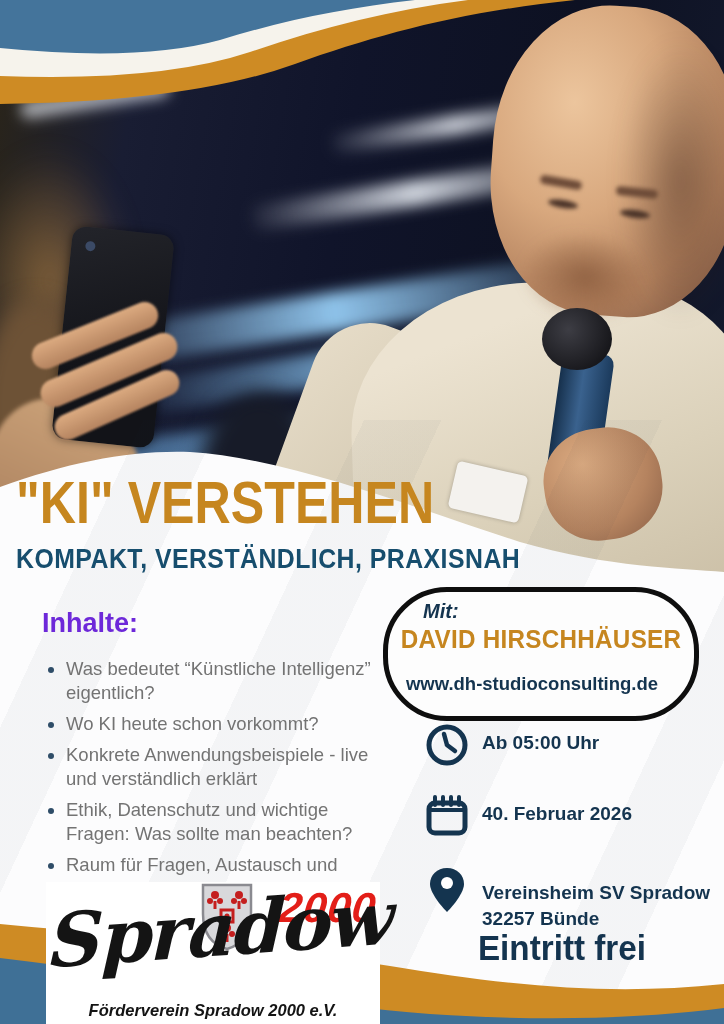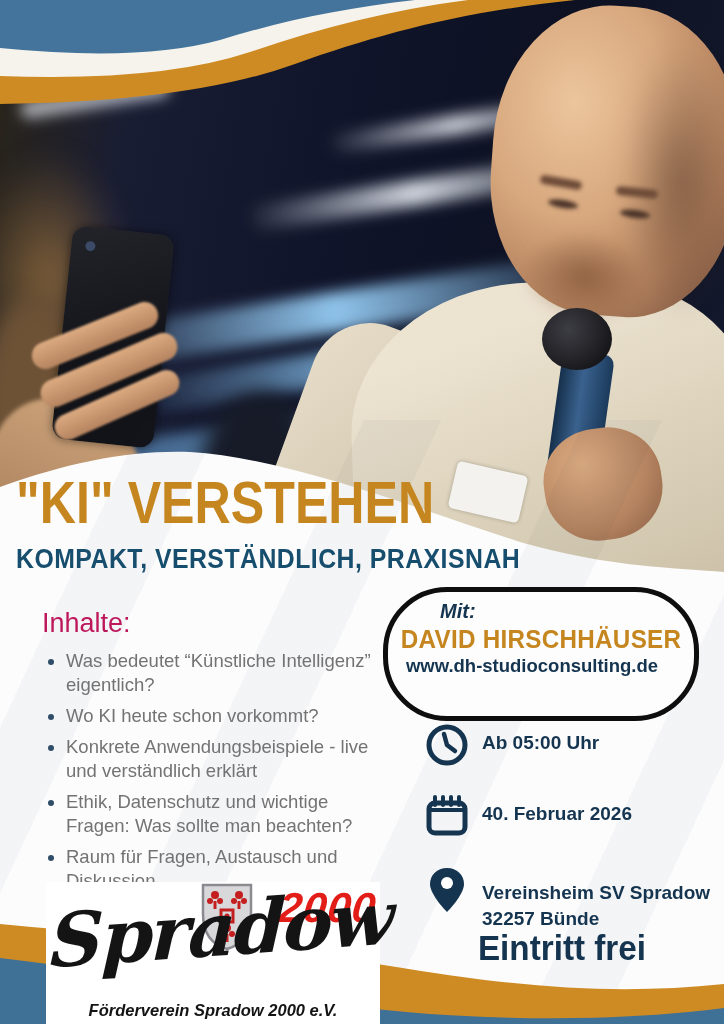--- a/index.html
+++ b/index.html
@@ -61,31 +61,31 @@
   .blob-curve{position:absolute;left:0;top:440px;z-index:9;}
   
   .body-bg{position:absolute;left:0;top:600px;width:724px;height:424px;background:#fcfcfd;z-index:9;}
   .sheen{position:absolute;left:0;top:420px;width:724px;height:604px;z-index:10;pointer-events:none;
     background:repeating-linear-gradient(115deg,rgba(0,0,0,0) 0 130px,rgba(20,40,60,.035) 130px 200px);}
   .headline{position:absolute;left:16px;top:468px;z-index:12;color:#c6861f;font-weight:bold;
     font-size:57px;letter-spacing:0px;transform:scale(.88,1.04);transform-origin:left top;white-space:nowrap;}
   .subheadline{position:absolute;left:16px;top:544px;z-index:12;color:#174e6e;font-weight:bold;
     font-size:27px;transform:scaleX(.92);transform-origin:left top;white-space:nowrap;letter-spacing:.5px;}
   .contents-block{position:absolute;left:42px;top:608px;width:350px;z-index:12;}
-  .contents-heading{color:#be185d;font-size:27px;font-weight:normal;margin:0 0 10px 0;}
+  .contents-heading{color:#6d28d9;font-size:27px;font-weight:bold;margin:0 0 18px 0;}
   .contents-list{margin:0;padding-left:24px;color:#737373;font-size:18.5px;line-height:1.3;}
   .contents-list li{margin-bottom:7px;}
   .contents-list li::marker{color:#2f4d68;}
   
   .badge{position:absolute;left:383px;top:587px;width:306px;height:116px;z-index:12;
     background:#fdfdfd;border:5px solid #0e0e0e;border-radius:64px;padding:8px 0 0 0;}
-  .badge-mit{margin-left:52px;color:#14344f;font-size:20px;font-weight:bold;font-style:italic;}
+  .badge-mit{margin-left:35px;color:#14344f;font-size:20px;font-weight:bold;font-style:italic;}
   .badge-name{margin-top:2px;text-align:center;color:#c6861f;font-size:25.5px;font-weight:bold;transform:scaleX(.95);letter-spacing:.3px;}
   .badge-role{margin-top:1px;text-align:right;padding-right:26px;color:#14344f;font-size:20px;font-weight:bold;}
-  .badge-site{margin-top:1px;text-align:center;color:#14344f;font-size:18.5px;font-weight:bold;padding-right:18px;}
+  .badge-site{margin-top:19px;text-align:center;color:#14344f;font-size:18.5px;font-weight:bold;padding-right:18px;}
   
   .details{position:absolute;left:424px;top:722px;width:292px;z-index:12;}
   .detail-row{display:flex;align-items:flex-start;margin-bottom:21px;}
   .detail-icon{flex:0 0 46px;margin-top:0px;}
   .detail-text{color:#14344f;font-size:19px;font-weight:bold;margin-left:12px;margin-top:10px;}
   .detail-text.multi{line-height:1.38;margin-top:16px;}
   .admission{position:absolute;left:400px;top:928px;width:324px;z-index:13;text-align:center;
     color:#14344f;font-size:35px;font-weight:bold;transform:scaleX(.95);}
   
   .bottom-waves{position:absolute;left:0;top:914px;z-index:11;}

